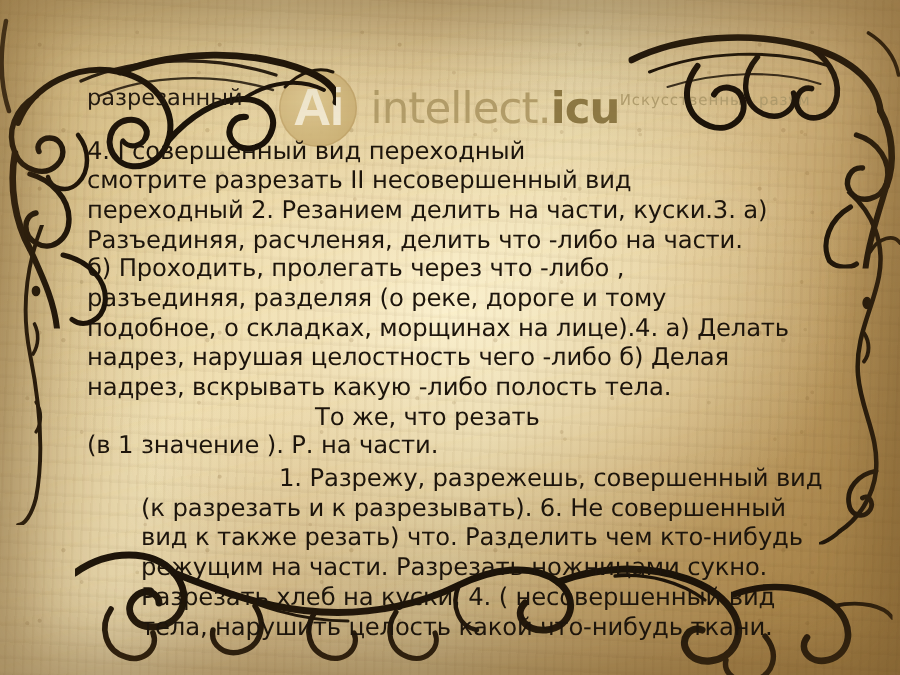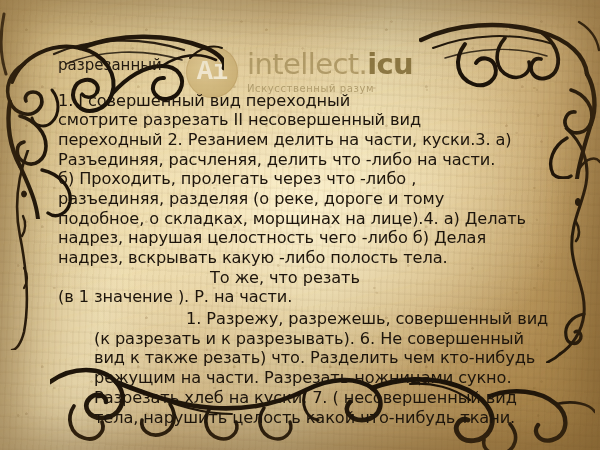--- a/index.html
+++ b/index.html
@@ -51,25 +51,25 @@
   #orn-l{left:-2px;top:150px;}
   #orn-r{right:-2px;top:128px;}
   #orn-b{left:50px;bottom:-6px;}
 
   
   #wm{position:absolute;left:186px;top:46px;display:flex;align-items:center;gap:9px;pointer-events:none;}
   #wm-badge{
     width:52px;height:52px;border-radius:50%;
     background:radial-gradient(circle at 38% 34%, rgba(226,204,150,.95), rgba(198,170,108,.92));
     display:flex;align-items:center;justify-content:center;
-    font-size:27px;font-weight:700;color:#f6eed6;letter-spacing:-1px;
-    font-family:Liberation Mono, monospace;
+    font-size:35px;font-weight:700;color:#f6eed6;letter-spacing:-1px;
+    font-family:Liberation Sans, sans-serif;
     box-shadow:0 0 0 1px rgba(180,150,92,.35) inset;
   }
-  #wm-txt{display:flex;flex-direction:column;line-height:1;justify-content:space-between;}
+  #wm-txt{display:flex;flex-direction:row;line-height:1;justify-content:space-between;}
   #wm-title{font-size:29px;color:#b5a06c;letter-spacing:-.6px;font-family:"DejaVu Sans", sans-serif;}
   #wm-title b{color:#8e7a45;font-weight:700;}
   #wm-sub{font-size:10px;color:#b3a071;margin-top:5px;letter-spacing:.6px;}
 
   
   #content{position:absolute;left:58px;top:56px;width:500px;z-index:5;}
   #heading{
     font-size:15px;color:#231a10;line-height:1.25;margin-bottom:16px;
     font-family:"DejaVu Sans", sans-serif;
   }
@@ -182,36 +182,36 @@
       </g>
     </svg>
   </div>
 
   <div id="vignette"></div>
 
   <div id="content">
     <div id="heading">разрезанный</div>
 
     <div class="para" id="p1">
-      <p>1. I  совершенный вид   переходный</p>
+      <p>4. I  совершенный вид   переходный</p>
       <p>смотрите разрезать II  несовершенный вид</p>
       <p>переходный 2. Резанием делить на части, куски.3. а)</p>
       <p>Разъединяя, расчленяя, делить что -либо  на части.</p>
       <p>б) Проходить, пролегать через что -либо ,</p>
       <p>разъединяя, разделяя (о реке, дороге и тому</p>
       <p>подобное, о складках, морщинах на лице).4. а) Делать</p>
       <p>надрез, нарушая целостность чего -либо  б) Делая</p>
       <p>надрез, вскрывать какую -либо  полость тела.</p>
       <p><span class="ind-lg"></span><span>То же, что резать</span></p>
       <p>(в 1  значение ). Р. на части.</p>
     </div>
 
     <div class="para" id="p2">
       <p><span class="ind-sm"></span><span>1. Разрежу, разрежешь,  совершенный вид</span></p>
       <p>(к разрезать и к разрезывать). 6. Не совершенный</p>
       <p>вид  к также резать) что. Разделить чем кто-нибудь</p>
       <p>режущим на части. Разрезать ножницами сукно.</p>
-      <p>Разрезать хлеб на куски. 7. ( несовершенный вид</p>
+      <p>Разрезать хлеб на куски. 4. ( несовершенный вид</p>
       <p>тела, нарушить целость какой что-нибудь ткани.</p>
     </div>
   </div>
 
 </div>
 
 </body></html>

